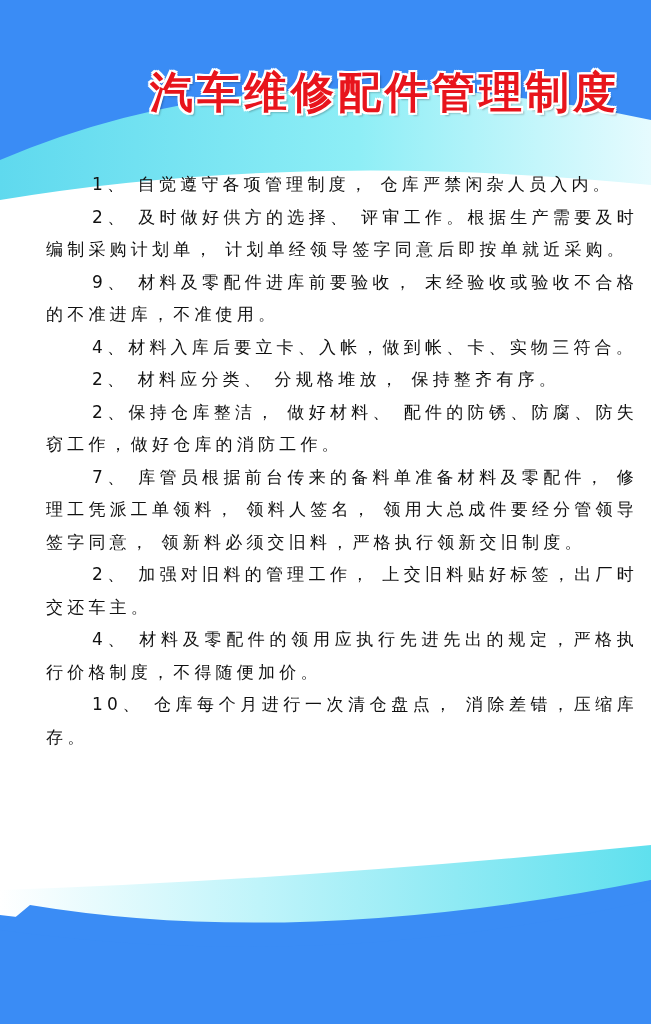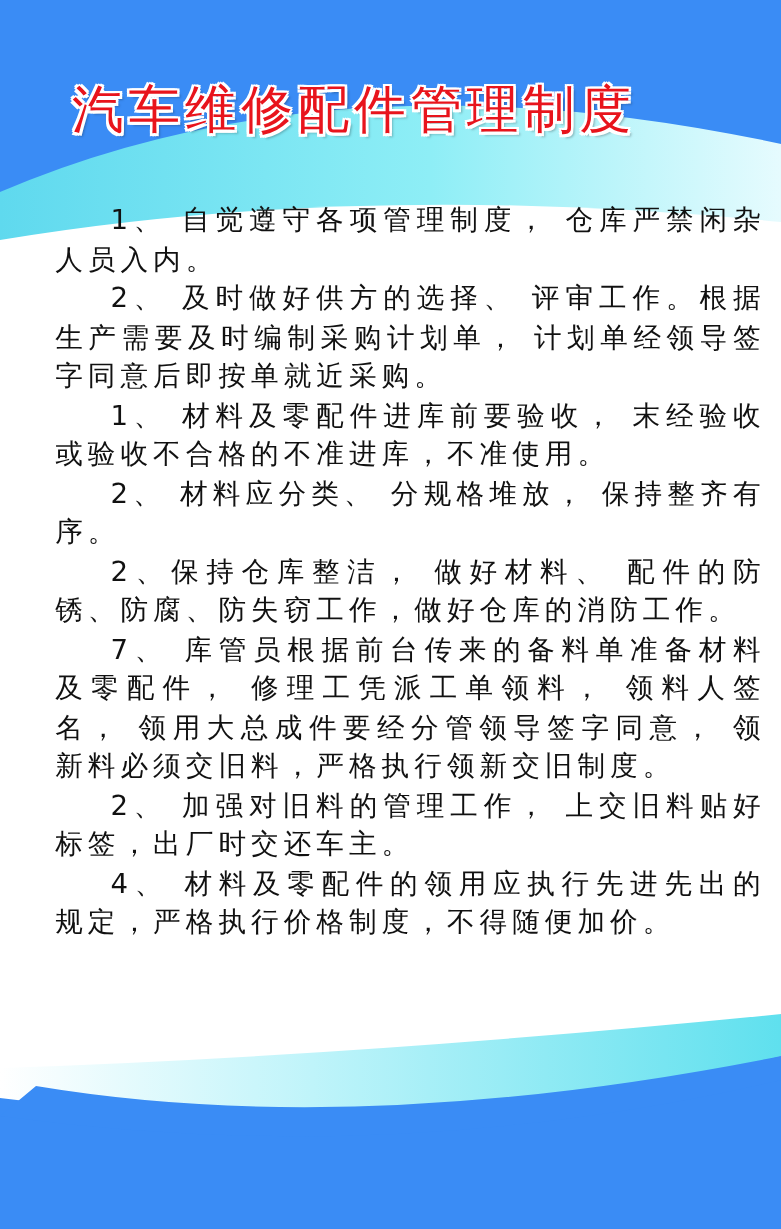--- a/index.html
+++ b/index.html
@@ -4,32 +4,32 @@
 <style>
   html, body { margin: 0; padding: 0; }
   body {
     width: 651px; height: 1024px; overflow: hidden; position: relative;
     background: #3a8cf5;
     font-family: "DejaVu Sans", "Liberation Sans", sans-serif;
   }
   .bg { position: absolute; inset: 0; overflow: hidden; }
   .bg svg { position: absolute; left: 0; top: 0; }
   .title {
-    position: absolute; left: 60px; top: 62px; width: 560px; text-align: left;
-    font-size: 43px; font-weight: normal; letter-spacing: 4px; color: #e8141c;
+    position: absolute; left: 60px; top: 62px; width: 560px; text-align: right;
+    font-size: 43px; font-weight: bold; letter-spacing: 4px; color: #e8141c;
     -webkit-text-stroke: 0px;
     text-shadow:
       2px 0 0 #fff, -2px 0 0 #fff, 0 2px 0 #fff, 0 -2px 0 #fff,
       2px 2px 0 #fff, -2px -2px 0 #fff, 2px -2px 0 #fff, -2px 2px 0 #fff,
       3px 3px 2px rgba(0,0,0,0.25);
     line-height: 60px;
   }
   .content {
     position: absolute; left: 46px; top: 168px; width: 592px;
-    font-size: 23px; color: #111; line-height: 32.5px; letter-spacing: 4.2px;
+    font-size: 17px; color: #111; line-height: 32.5px; letter-spacing: 4.2px;
   }
   .item { text-indent: 46px; margin: 0; text-align: justify; }
   .watermark {
     position: absolute; left: 180px; top: 120px; font-size: 120px;
     color: rgba(255,255,255,0.18); transform: rotate(-50deg);
     transform-origin: left top; pointer-events: none; font-weight: bold;
   }
 </style>
 </head>
 <body>
@@ -58,19 +58,21 @@
   </svg>
 </div>
 
 <div class="watermark"></div>
 
 <div class="title">汽车维修配件管理制度</div>
 
 <div class="content">
   <p class="item">1、 自觉遵守各项管理制度， 仓库严禁闲杂人员入内。</p>
   <p class="item">2、 及时做好供方的选择、 评审工作。根据生产需要及时编制采购计划单， 计划单经领导签字同意后即按单就近采购。</p>
-  <p class="item">1、 材料及零配件进库前要验收， 末经验收或验收不合格的不准进库，不准使用。</p>
+  <p class="item">9、 材料及零配件进库前要验收， 末经验收或验收不合格的不准进库，不准使用。</p>
+  <p class="item">4、材料入库后要立卡、入帐，做到帐、卡、实物三符合。</p>
   <p class="item">2、 材料应分类、 分规格堆放， 保持整齐有序。</p>
   <p class="item">2、保持仓库整洁， 做好材料、 配件的防锈、防腐、防失窃工作，做好仓库的消防工作。</p>
   <p class="item">7、 库管员根据前台传来的备料单准备材料及零配件， 修理工凭派工单领料， 领料人签名， 领用大总成件要经分管领导签字同意， 领新料必须交旧料，严格执行领新交旧制度。</p>
   <p class="item">2、 加强对旧料的管理工作， 上交旧料贴好标签，出厂时交还车主。</p>
   <p class="item">4、 材料及零配件的领用应执行先进先出的规定，严格执行价格制度，不得随便加价。</p>
+  <p class="item">10、 仓库每个月进行一次清仓盘点， 消除差错，压缩库存。</p>
 </div>
 
 </body></html>

